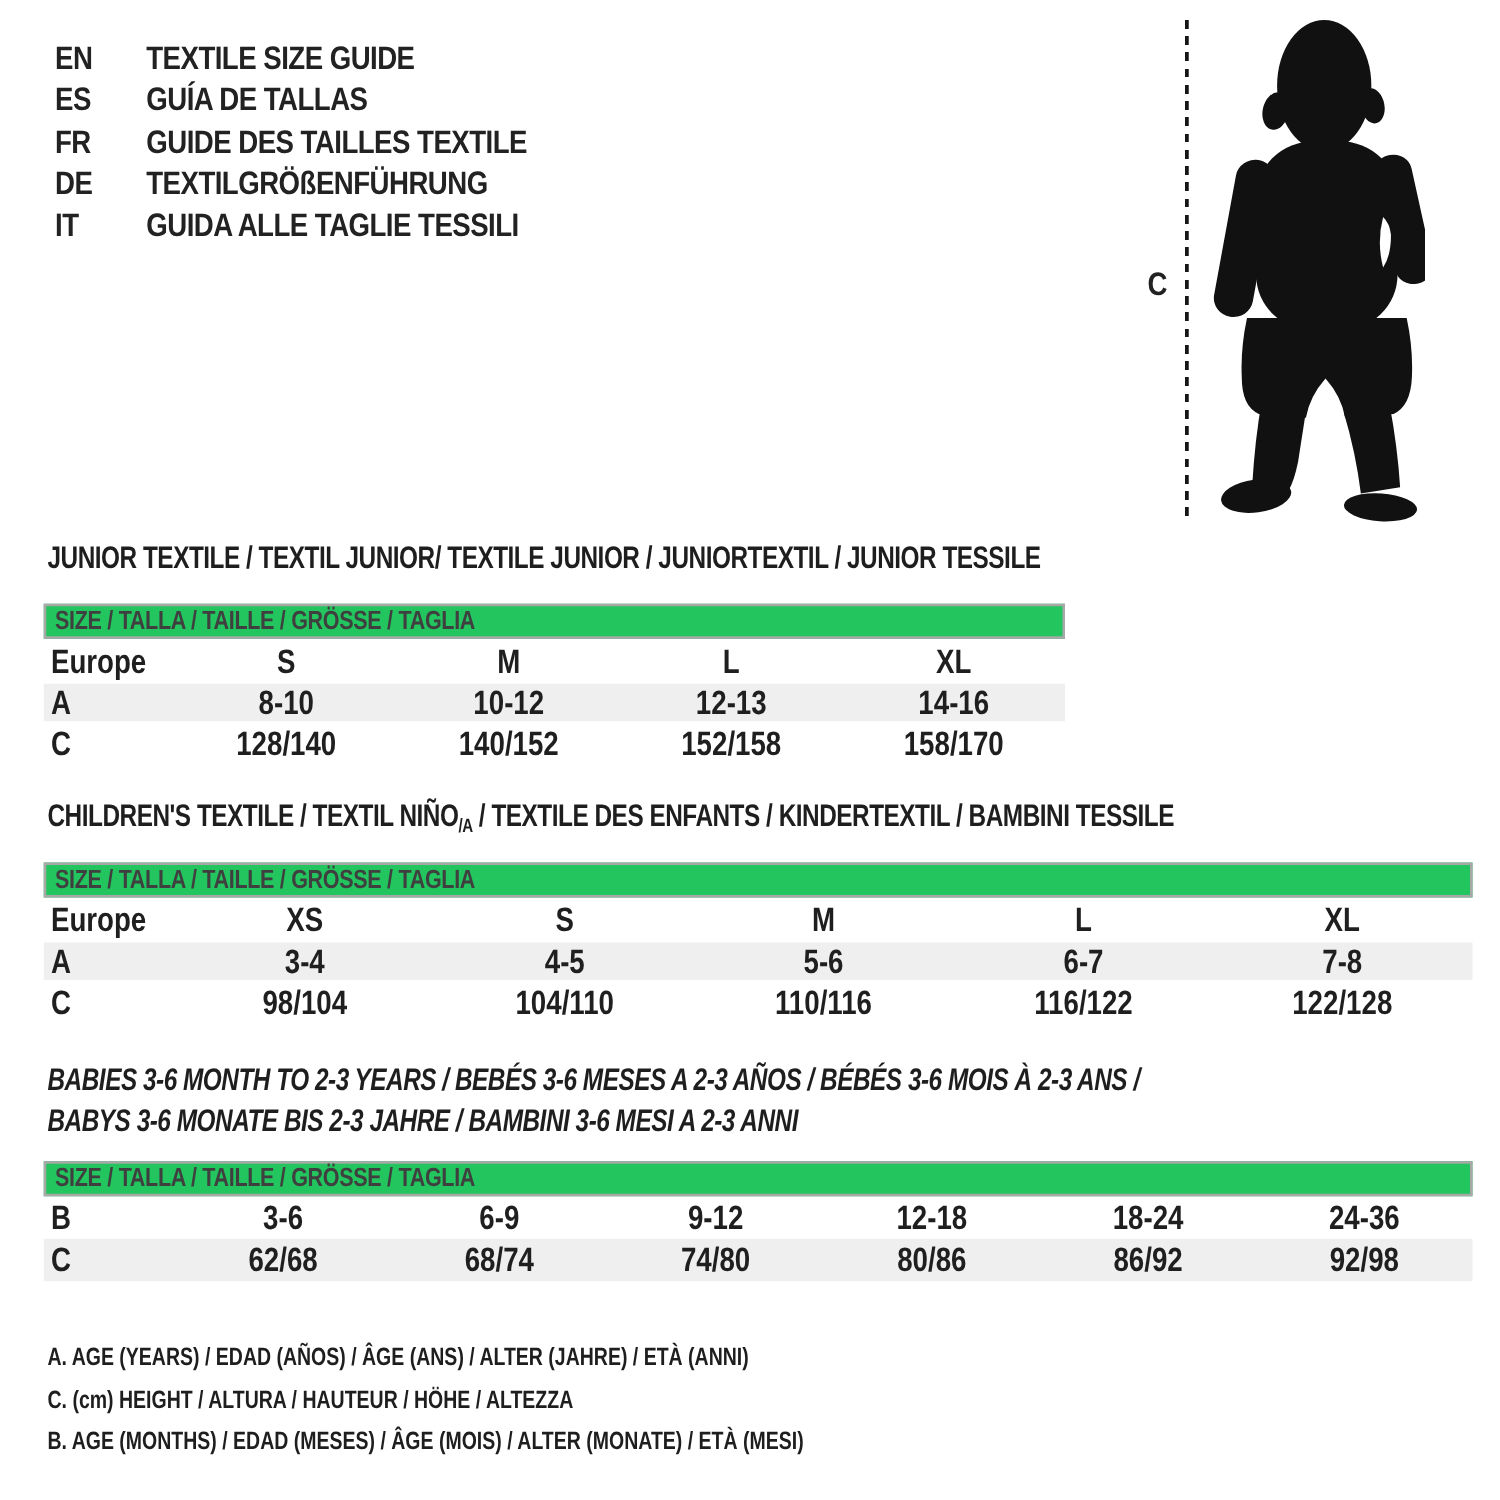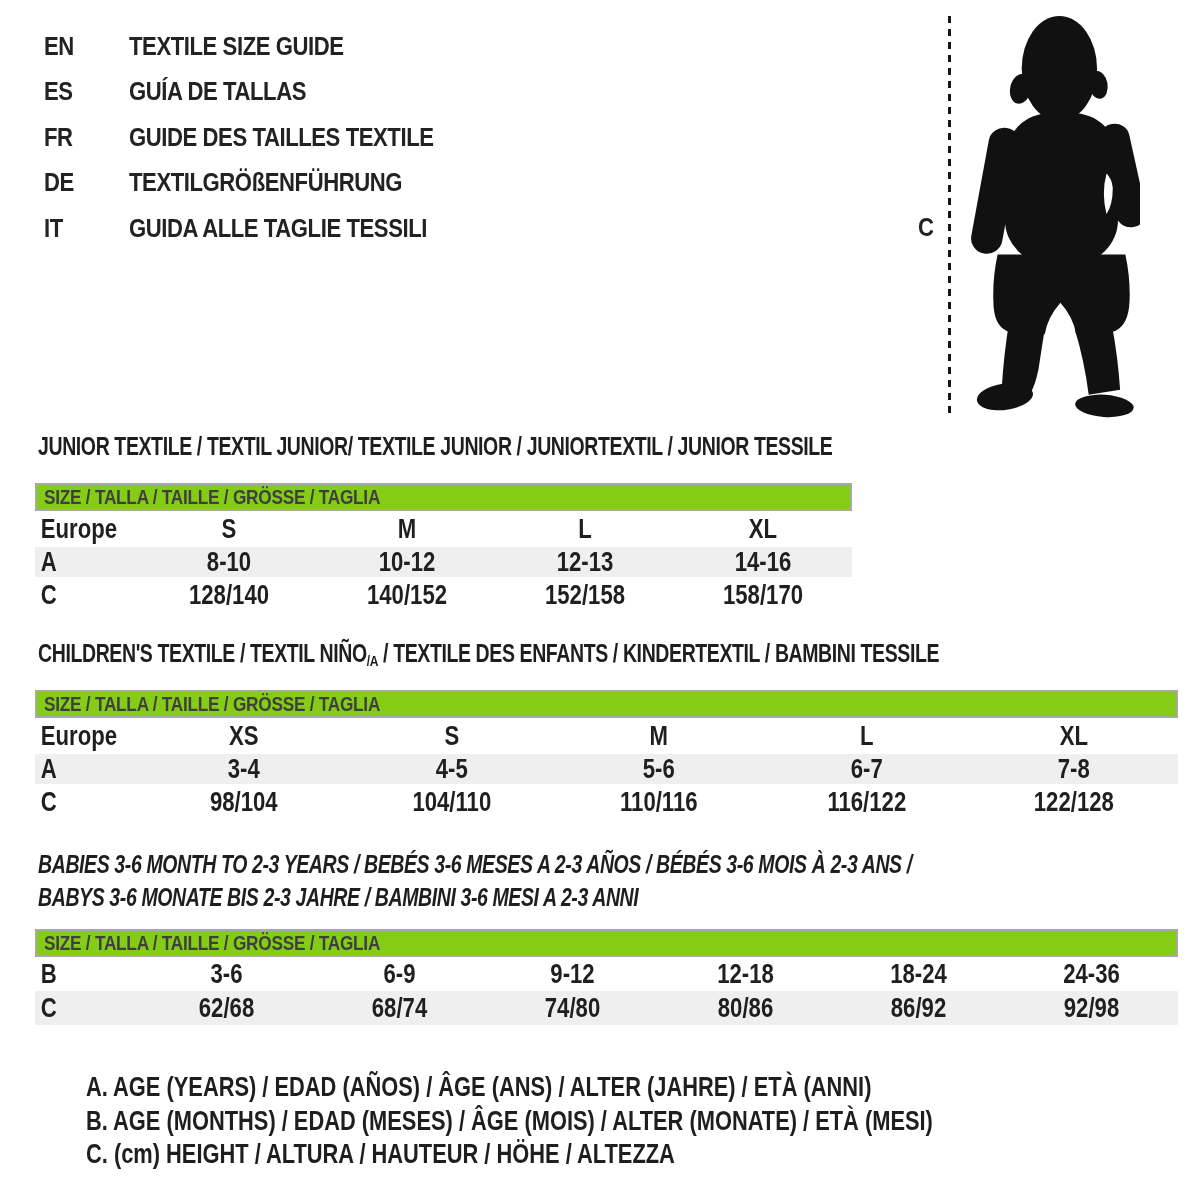--- a/index.html
+++ b/index.html
@@ -4,41 +4,41 @@
 <style>
   html,body{margin:0;padding:0;}
   body{
     width:1200px;height:1200px;position:relative;background:#ffffff;
     font-family:"Liberation Sans","DejaVu Sans",sans-serif;color:#222;
     overflow:hidden;
   }
   .abs{position:absolute;}
   
   .lang-grid{display:grid;grid-template-columns:73px auto;line-height:33.4px;
-    font-size:26px;font-weight:bold;letter-spacing:-0.5px;gap:12px;}
+    font-size:26px;font-weight:bold;letter-spacing:-0.5px;}
   .lang-grid span{display:inline-block;transform:scaleX(0.85);transform-origin:0 50%;white-space:nowrap;}
   
   .sec-title{font-size:25px;font-weight:bold;letter-spacing:-0.5px;color:#1e1e1e;
     white-space:nowrap;transform:scaleX(0.78);transform-origin:0 50%;line-height:33px;}
   .sub{font-size:0.62em;vertical-align:-0.28em;}
   
-  .size-band{box-sizing:border-box;height:28px;border:2px solid #a8a8a8;background:#84cc16;
+  .size-band{box-sizing:border-box;height:28px;border:2px solid #a8a8a8;background:#22c55e;
     display:flex;align-items:center;padding-left:7px;font-size:21px;font-weight:bold;
     color:#3f3f3f;letter-spacing:-0.3px;}
   .size-band > div{transform:scaleX(0.82);transform-origin:0 50%;white-space:nowrap;}
   .trow{display:grid;align-items:center;font-size:27px;font-weight:bold;color:#1f1f1f;}
   .tbl .trow:nth-child(3){background:#efefef;}
   .jun .trow{grid-template-columns:105px repeat(4,1fr);}
   .chi .trow{grid-template-columns:105px repeat(5,1fr);}
   .bab .trow{grid-template-columns:105px repeat(6,1fr);}
   .h36{height:36px;} .h30{height:30px;} .h34{height:34px;}
   .lbl{padding-left:7px;transform:scaleX(0.82);transform-origin:0 50%;white-space:nowrap;}
   .val{text-align:center;transform:scaleX(0.82);transform-origin:50% 50%;white-space:nowrap;}
   
-  .foot-line{font-size:28px;font-weight:bold;line-height:33.5px;color:#1e1e1e;white-space:nowrap;margin-left:48px;}
+  .foot-line{font-size:20px;font-weight:bold;line-height:33.5px;color:#1e1e1e;white-space:nowrap;}
   .foot-line span{display:inline-block;transform:scaleX(0.78);transform-origin:0 50%;}
   
   .dash-line{width:3px;background:repeating-linear-gradient(to bottom,#161616 0 7px,rgba(0,0,0,0) 7px 13px);}
   .c-label{font-size:26px;font-weight:bold;transform:scaleX(0.85);transform-origin:0 50%;}
 </style>
 </head>
 <body>
 
 <div class="abs lang-grid" style="left:44px;top:30px;">
   <span>EN</span>
@@ -158,15 +158,15 @@
     <div class="val">68/74</div>
     <div class="val">74/80</div>
     <div class="val">80/86</div>
     <div class="val">86/92</div>
     <div class="val">92/98</div>
   </div>
 </div>
 
 <div class="abs" style="left:38px;top:1070px;">
   <div class="foot-line"><span>A. AGE (YEARS) / EDAD (AÑOS) / ÂGE (ANS) / ALTER (JAHRE) / ETÀ (ANNI)</span></div>
+  <div class="foot-line"><span>C. (cm) HEIGHT / ALTURA / HAUTEUR / HÖHE / ALTEZZA</span></div>
   <div class="foot-line"><span>B. AGE (MONTHS) / EDAD (MESES) / ÂGE (MOIS) / ALTER (MONATE) / ETÀ (MESI)</span></div>
-  <div class="foot-line"><span>C. (cm) HEIGHT / ALTURA / HAUTEUR / HÖHE / ALTEZZA</span></div>
 </div>
 
 </body></html>

